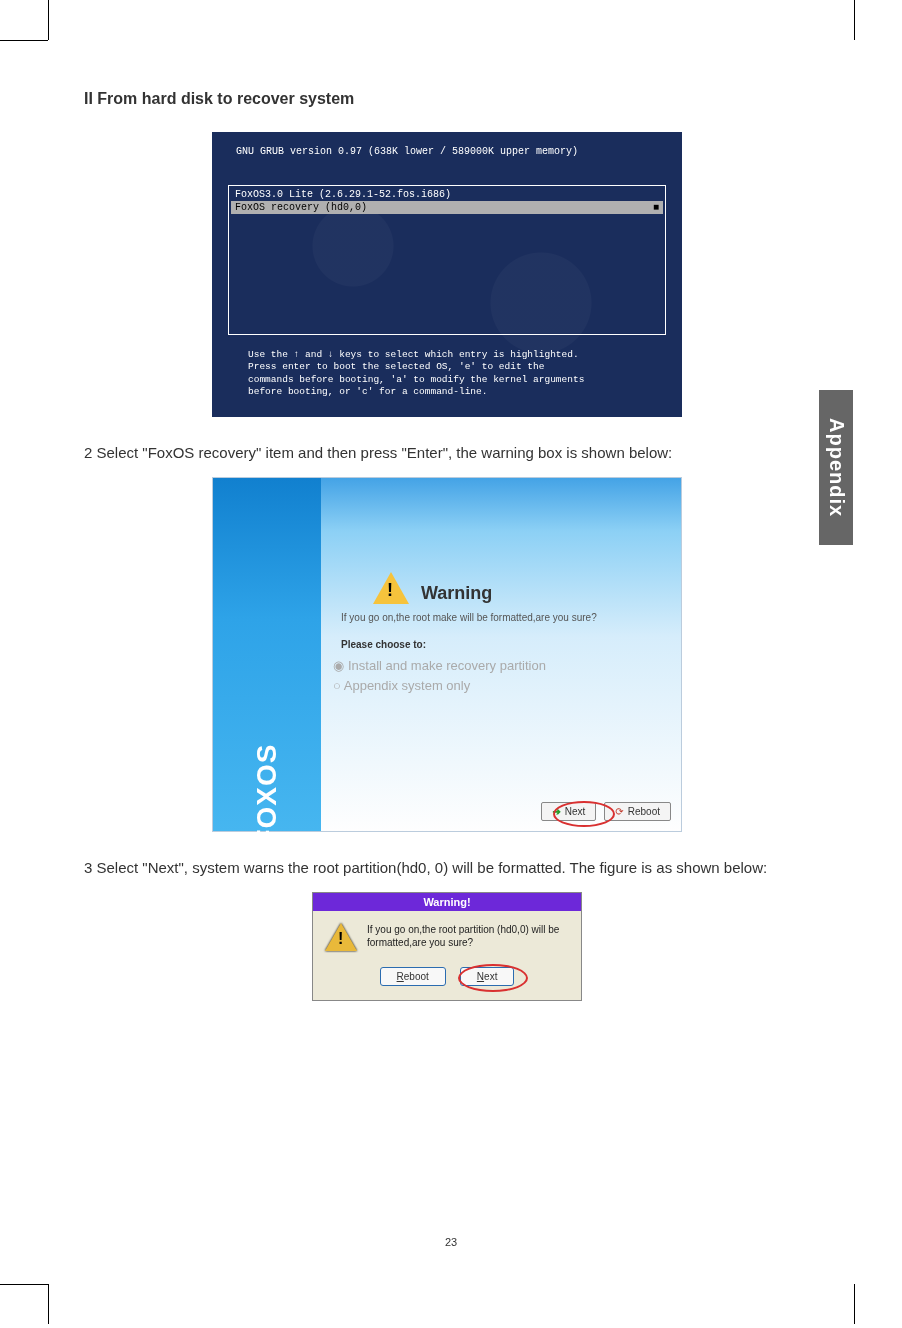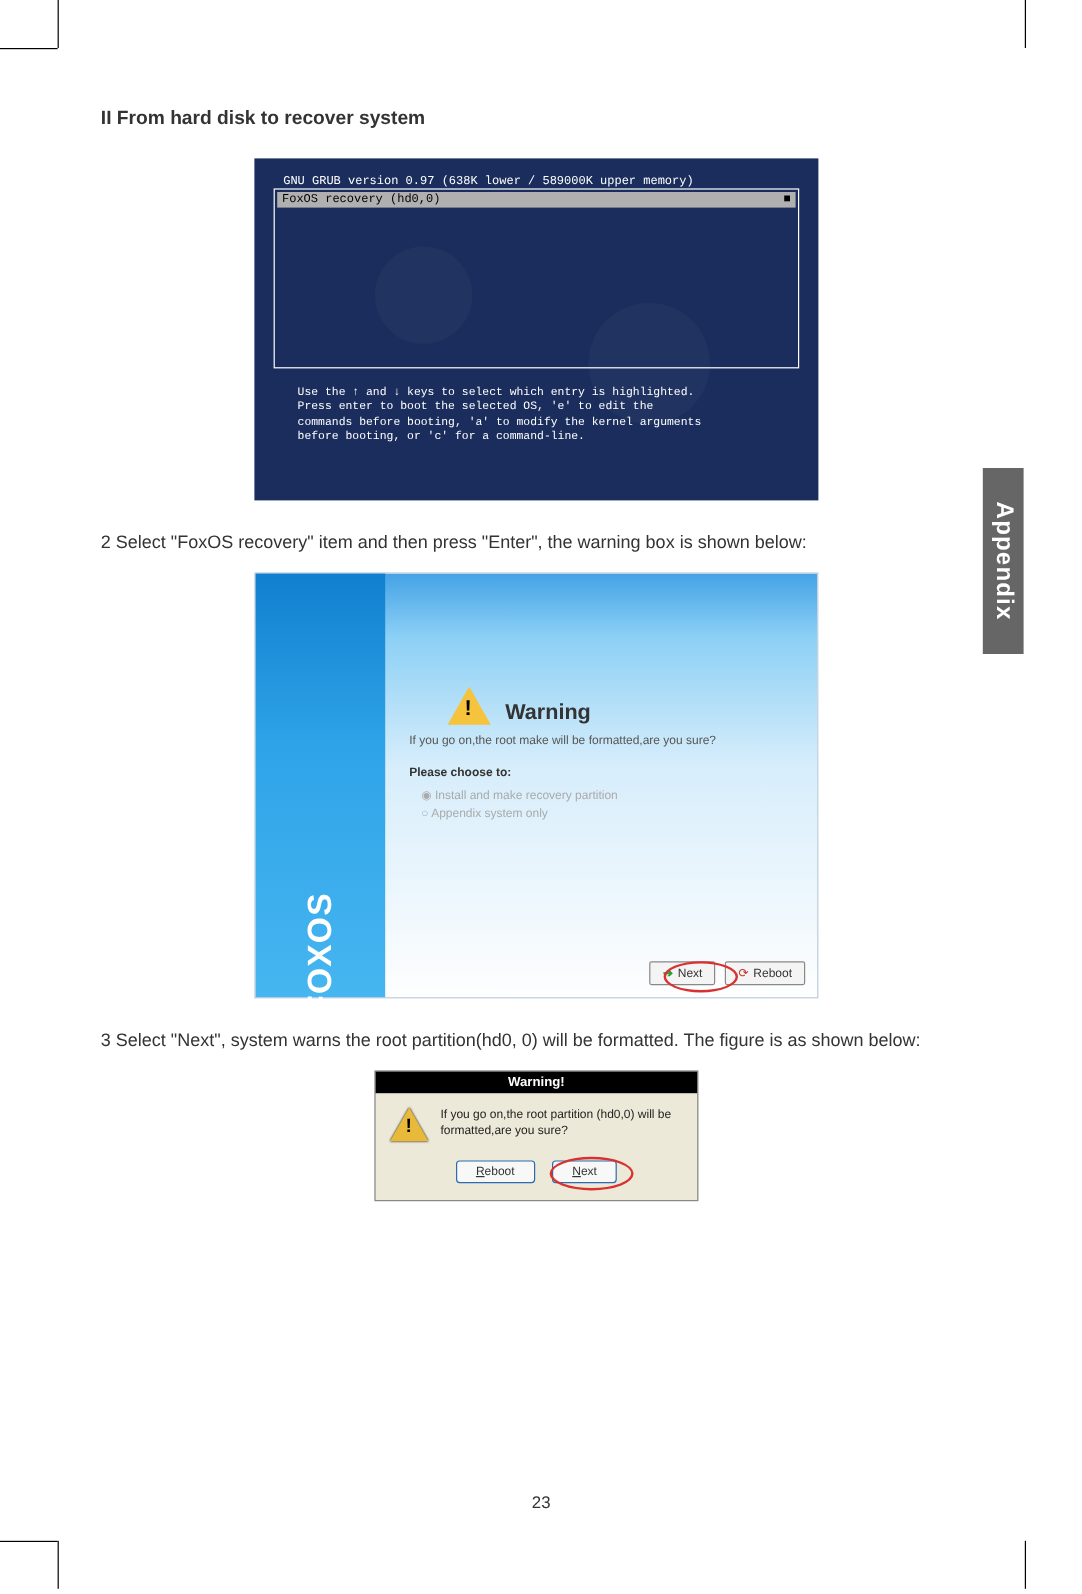--- a/index.html
+++ b/index.html
@@ -65,21 +65,21 @@
     margin: 6px auto 24px auto;
     background: #1a2d5c;
     font-family: 'Courier New', monospace;
     font-size: 10px;
     color: #fff;
     position: relative;
     padding: 14px 16px;
     background-image: radial-gradient(circle at 30% 40%, rgba(255,255,255,0.03) 40px, transparent 41px),
                       radial-gradient(circle at 70% 60%, rgba(255,255,255,0.03) 50px, transparent 51px);
   }
-  .grub-title { margin-left: 8px; }
+  .grub-title { margin-bottom: 28px; margin-left: 8px; }
   .grub-box {
     border: 1px solid #fff;
     height: 150px;
     padding: 2px;
     margin-bottom: 14px;
     position: relative;
   }
   .grub-item1 { padding: 1px 4px; }
   .grub-item2 { padding: 1px 4px; background: #b0b0b0; color: #000; display: flex; justify-content: space-between; }
   .grub-item2 .sq { color: #000; font-weight: bold; }
@@ -123,21 +123,21 @@
     border-left: 18px solid transparent;
     border-right: 18px solid transparent;
     border-bottom: 32px solid #f6c33c;
     position: relative;
     margin-right: 12px;
   }
   .warn-tri::after { content: '!'; position: absolute; left: -4px; top: 8px; color: #000; font-weight: bold; font-size: 18px; }
   .warn-title { font-weight: bold; font-size: 18px; }
   .warn-sub { font-size: 10px; color: #555; margin-left: 8px; margin-top: 8px; }
   .warn-choose { font-size: 10px; color: #333; font-weight: bold; margin-left: 8px; margin-top: 16px; }
-  .warn-opts { font-size: 10px; color: #aaa; margin-left: 18px; margin-top: 6px; line-height: 1.5; }
+  .warn-opts { font-size: 13px; color: #aaa; margin-top: 6px; line-height: 1.5; }
   .foxos-buttons {
     position: absolute;
     bottom: 10px; right: 10px;
     display: flex; gap: 8px;
   }
   .btn {
     background: #f4f4f4;
     border: 1px solid #888;
     border-radius: 2px;
     padding: 3px 10px;
@@ -157,21 +157,21 @@
   
   .dlg {
     width: 270px;
     margin: 12px auto 0 auto;
     border: 1px solid #888;
     background: #ece9d8;
     font-size: 10px;
     position: relative;
   }
   .dlg-title {
-    background: #000000;
+    background: #6d28d9;
     color: #fff;
     font-weight: bold;
     text-align: center;
     padding: 3px 0;
     font-size: 11px;
   }
   .dlg-body { display: flex; padding: 12px 12px 6px 12px; gap: 10px; }
   .dlg-tri {
     width: 0; height: 0;
     border-left: 16px solid transparent;
@@ -188,24 +188,24 @@
     border: 1px solid #2b6cb0;
     border-radius: 3px;
     background: #f8f8f8;
     padding: 3px 16px;
     font-size: 10px;
   }
   .dlg .circle-red { bottom: 8px; left: 145px; width: 70px; height: 28px; }
 
   .pagenum {
     position: absolute;
-    bottom: 68px;
+    bottom: 80px;
     left: 0; right: 0;
     text-align: center;
-    font-size: 14px;
+    font-size: 11px;
     color: #333;
   }
 </style>
 </head>
 <body>
 
 <div class="crop crop-tl-h"></div>
 <div class="crop crop-tl-v"></div>
 <div class="crop crop-tr-v"></div>
 <div class="crop crop-bl-h"></div>
@@ -217,20 +217,21 @@
 </div>
 
 <div class="page">
 
   <div class="heading">II From hard disk to recover system</div>
 
 
   <div class="grub">
     <div class="grub-title">GNU GRUB  version 0.97  (638K lower / 589000K upper memory)</div>
     <div class="grub-box">
+      <div class="grub-item1">FoxOS3.0 Lite (2.6.29.1-52.fos.i686)</div>
       <div class="grub-item2">
         <span>FoxOS recovery (hd0,0)</span>
         <span class="sq">■</span>
       </div>
     </div>
     <div class="grub-help" style="white-space: pre-line;">Use the ↑ and ↓ keys to select which entry is highlighted.
 Press enter to boot the selected OS, 'e' to edit the
 commands before booting, 'a' to modify the kernel arguments
 before booting, or 'c' for a command-line.</div>
   </div>

